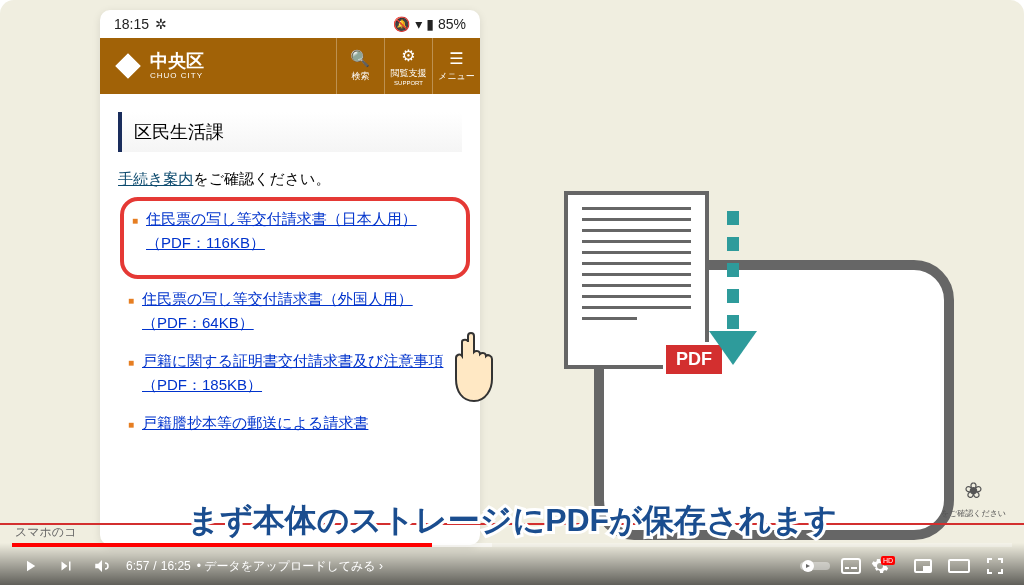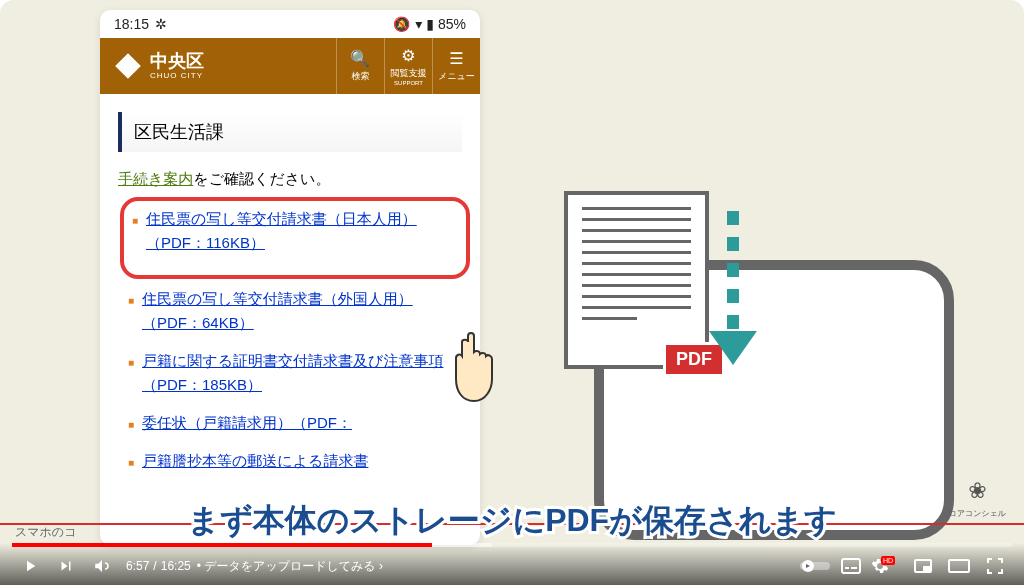--- a/index.html
+++ b/index.html
@@ -18,21 +18,21 @@
     .phone-logo-icon svg { width: 100%; height: 100%; }
     .phone-logo-text { display: flex; flex-direction: column; line-height: 1; }
     .phone-logo-text .jp { font-size: 18px; font-weight: bold; }
     .phone-logo-text .en { font-size: 8px; letter-spacing: 1px; margin-top: 2px; }
     .phone-header-btn { display: flex; flex-direction: column; align-items: center; justify-content: center; color: #fff; width: 48px; font-size: 9px; border-left: 1px solid rgba(255,255,255,0.3); }
     .phone-header-btn .icon { font-size: 16px; margin-bottom: 2px; }
     .phone-header-btn .sub { font-size: 6px; }
     .phone-body { padding: 18px; }
     .phone-section-title { font-size: 18px; padding: 8px 12px; border-left: 4px solid #1a2d5c; background: linear-gradient(#fff,#f5f5f5); margin-bottom: 18px; }
     .phone-instruction { font-size: 15px; margin-bottom: 14px; }
-    .phone-instruction a { color: #4d7c0f; text-decoration: underline; }
+    .phone-instruction a { color: #0c4a6e; text-decoration: underline; }
     .doc-list { list-style: none; padding-left: 10px; }
     .doc-list li { position: relative; padding-left: 14px; margin-bottom: 14px; font-size: 15px; line-height: 1.6; }
     .doc-list li::before { content: "■"; color: #e67e22; font-size: 10px; position: absolute; left: 0; top: 6px; }
     .doc-list a { color: #0033cc; text-decoration: underline; }
     .highlight-box { border: 4px solid #e53935; border-radius: 18px; padding: 6px 8px; margin: -6px -8px 8px -8px; }
     
     
     .pointer-finger { position: absolute; left: 448px; top: 328px; width: 60px; height: 80px; z-index: 5; }
     
     
@@ -119,21 +119,20 @@
         <div class="phone-section-title">区民生活課</div>
         <div class="phone-instruction">
           <a href="#">手続き案内</a><span>をご確認ください。</span>
         </div>
         <ul class="doc-list">
           <div class="highlight-box">
             <li><a href="#">住民票の写し等交付請求書（日本人用）（PDF：116KB）</a></li>
           </div>
           <li><a href="#">住民票の写し等交付請求書（外国人用）（PDF：64KB）</a></li>
           <li><a href="#">戸籍に関する証明書交付請求書及び注意事項（PDF：185KB）</a></li>
-          <li><a href="#">委任状（戸籍請求用）（PDF：</a></li>
           <li><a href="#">戸籍謄抄本等の郵送による請求書</a></li>
         </ul>
       </div>
     </div>
 
     <div class="pdf-diagram">
       <div class="device-target"></div>
       <div class="pdf-doc" style="z-index:2;">
         <div class="lines">
           <div class="line"></div>
@@ -162,21 +161,21 @@
         <path fill="#ffe8c4" stroke="#333" stroke-width="2" d="M20 8c0-4 6-4 6 0v16c2-2 6-1 6 2 2-2 6-1 6 2 2-2 6 0 6 3v20c0 10-6 22-18 22s-18-10-18-22V30c0-3 4-5 6-2V14c0-3 6-3 6 0V8z"></path>
       </svg>
   </div>
 
   <div class="subtitle-redline"></div>
   <div class="subtitle-overlay">まず本体のストレージにPDFが保存されます</div>
 
   <div class="corner-wm-left">スマホのコ</div>
   <div class="corner-wm-right">
     <span class="glyph">❀</span>
-    <span>コアコンシェル</span>
+    <span>をご確認ください</span>
   </div>
 
   <div class="video-controls">
     <div class="progress-bar">
       <div class="loaded"></div>
       <div class="played"></div>
     </div>
     <div class="controls-row">
       <div class="ctrl-btn">
         <svg width="18" height="18" viewBox="0 0 24 24">

